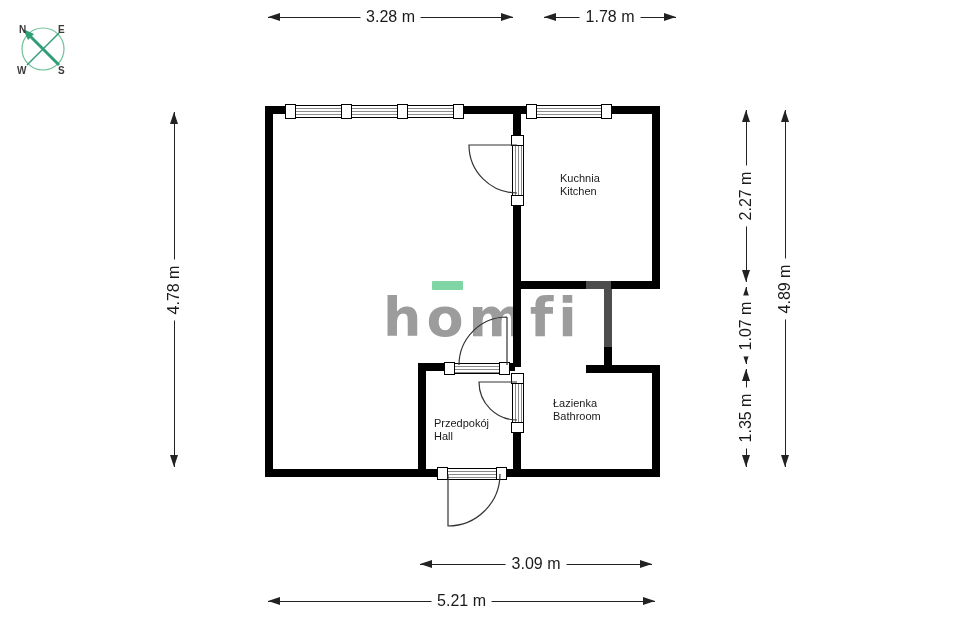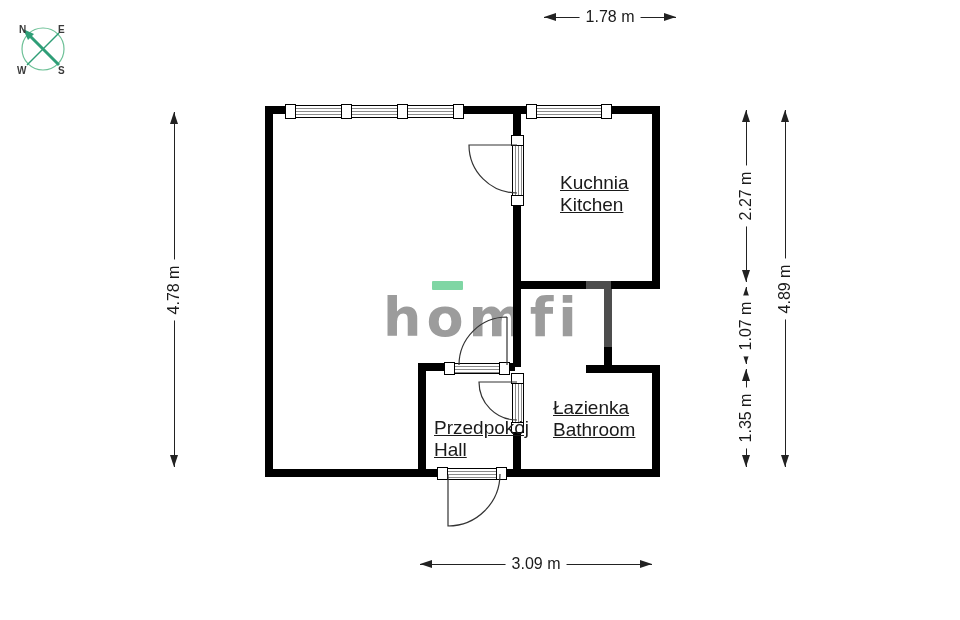--- a/index.html
+++ b/index.html
@@ -32,21 +32,21 @@
   .dline-v{position:absolute;top:0;bottom:0;left:8px;width:1px;background:var(--dimension);}
   .ah{position:absolute;width:0;height:0;}
   .al{left:0;top:4px;border-top:4.5px solid transparent;border-bottom:4.5px solid transparent;border-right:12px solid var(--dimension);}
   .ar{right:0;top:4px;border-top:4.5px solid transparent;border-bottom:4.5px solid transparent;border-left:12px solid var(--dimension);}
   .au{top:0;left:4px;border-left:4.5px solid transparent;border-right:4.5px solid transparent;border-bottom:12px solid var(--dimension);}
   .ad{bottom:0;left:4px;border-left:4.5px solid transparent;border-right:4.5px solid transparent;border-top:12px solid var(--dimension);}
   .dlabel{position:absolute;background:#fff;padding:0 6px;font-size:16px;white-space:nowrap;color:var(--text);}
   .dim-h .dlabel{left:50%;top:8px;transform:translate(-50%,-50%);}
   .dim-v .dlabel{left:8px;top:50%;transform:translate(-50%,-50%) rotate(-90deg);}
   
-  .room-label{position:absolute;font-size:19px;line-height:1.17;color:var(--text);text-decoration:underline;}
+  .room-label{position:absolute;font-size:11px;line-height:1.17;color:var(--text);}
   
   .compass{position:absolute;left:5px;top:10px;width:76px;height:76px;}
   .compass svg{position:absolute;left:0;top:0;}
   .cletter{position:absolute;font-size:10px;font-weight:bold;color:#3a3a3a;}
   
   .logo{position:absolute;left:383px;top:280px;width:210px;height:72px;}
   .logo-text{position:absolute;left:0;top:6px;font-size:54px;font-weight:bold;letter-spacing:5px;
     color:var(--logo-gray);font-family:"DejaVu Sans","Liberation Sans",sans-serif;}
   .logo-bar{position:absolute;left:49px;top:1px;width:31px;height:9px;background:var(--logo-green);border-radius:1px;}
   .arcs{position:absolute;left:0;top:0;}
@@ -138,20 +138,26 @@
   </div>
   <div class="room-label" style="left:434px;top:417px;">
     <div>Przedpokój</div>
     <div>Hall</div>
   </div>
   <div class="room-label" style="left:553px;top:397px;">
     <div>Łazienka</div>
     <div>Bathroom</div>
   </div>
 
+  <div class="dim dim-h" style="left:268px;top:9px;width:245px;">
+    <div class="dline-h"></div>
+    <span class="ah al"></span>
+    <span class="ah ar"></span>
+    <span class="dlabel">3.28 m</span>
+  </div>
   <div class="dim dim-h" style="left:544px;top:9px;width:132px;">
     <div class="dline-h"></div>
     <span class="ah al"></span>
     <span class="ah ar"></span>
     <span class="dlabel">1.78 m</span>
   </div>
 
   <div class="dim dim-v" style="left:166px;top:112px;height:355px;">
     <div class="dline-v"></div>
     <span class="ah au"></span>
@@ -184,14 +190,20 @@
     <span class="ah ad"></span>
     <span class="dlabel">4.89 m</span>
   </div>
 
   <div class="dim dim-h" style="left:420px;top:556px;width:232px;">
     <div class="dline-h"></div>
     <span class="ah al"></span>
     <span class="ah ar"></span>
     <span class="dlabel">3.09 m</span>
   </div>
+  <div class="dim dim-h" style="left:268px;top:593px;width:387px;">
+    <div class="dline-h"></div>
+    <span class="ah al"></span>
+    <span class="ah ar"></span>
+    <span class="dlabel">5.21 m</span>
+  </div>
 
 </div>
 
 </body></html>

